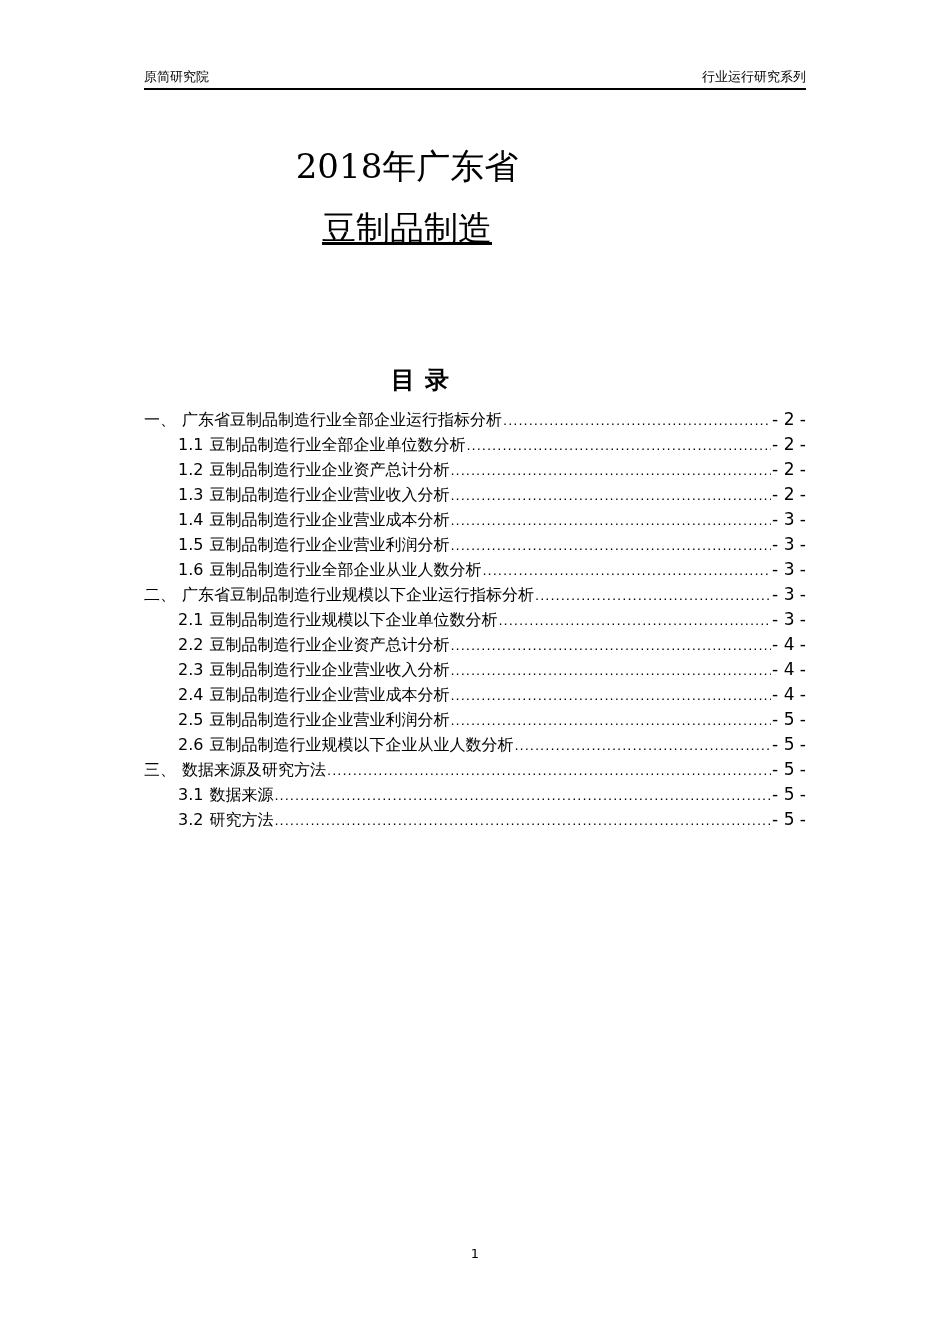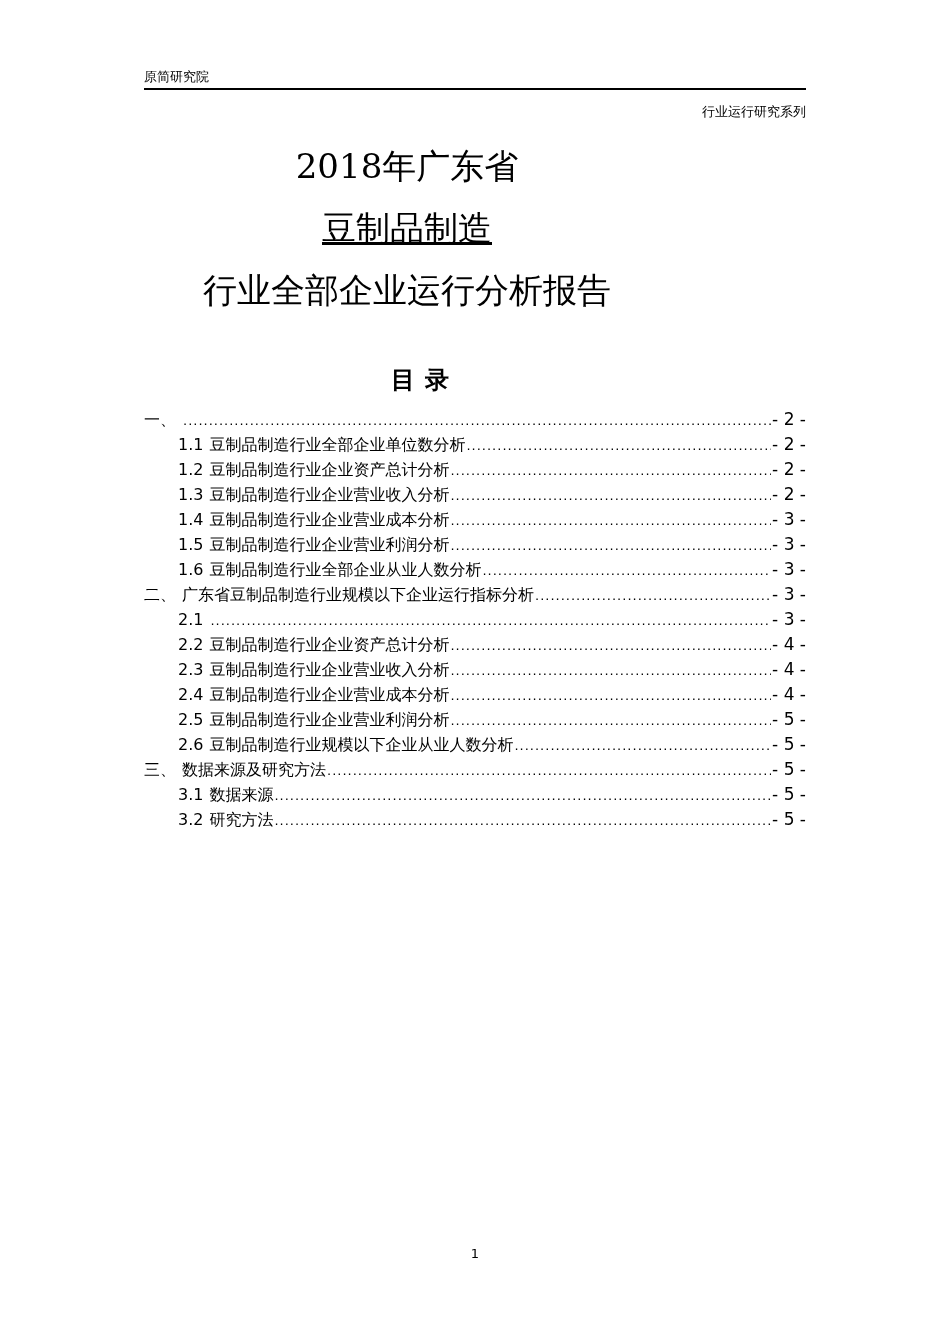--- a/index.html
+++ b/index.html
@@ -4,21 +4,21 @@
   <style>
     html, body { margin: 0; padding: 0; background: #ffffff; }
     body { width: 950px; height: 1344px; position: relative; overflow: hidden; color: #000; }
     .page { position: absolute; left: 0; top: 0; width: 950px; height: 1344px; background: #fff; }
     .header {
       position: absolute; left: 144px; top: 68px; width: 662px; height: 20px;
       border-bottom: 2px solid #000;
       font-family: "DejaVu Sans", sans-serif; font-size: 13px; line-height: 18px;
     }
     .header .left { position: absolute; left: 0; top: 0; text-align: center; }
-    .header .right { position: absolute; right: 0; top: 0; margin-top: 35px; }
+    .header .right { position: absolute; right: 0; top: 0; }
     .title-line {
       position: absolute; left: 0; width: 814px; text-align: center;
       font-family: "DejaVu Serif", serif; font-size: 34px; line-height: 40px; color: #000;
     }
     .t1 { top: 146px; }
     .t2 { top: 208px; text-decoration: underline; }
     .t3 { top: 270px; }
     .toc-heading {
       position: absolute; left: 0; top: 365px; width: 850px; text-align: center;
       font-family: "DejaVu Sans", sans-serif; font-weight: bold; font-size: 24px; line-height: 30px;
@@ -50,27 +50,27 @@
 
 <div class="page">
 
   <div class="header">
     <span class="left">原简研究院</span>
     <span class="right">行业运行研究系列</span>
   </div>
 
   <div class="title-line t1">2018年广东省</div>
   <div class="title-line t2">豆制品制造</div>
-  <div class="title-line t3">行业全部企业运行分析报告</div>
 
   <div class="toc-heading">目录</div>
 
   <div class="toc">
     <div class="toc-row level1">
       <span class="num">一、</span>
+        <span class="text">广东省豆制品制造行业全部企业运行指标分析</span>
         <span class="dots"></span>
         <span class="page-num">- 2 -</span>
     </div>
     <div class="toc-row level2">
       <span class="num">1.1</span>
         <span class="text">豆制品制造行业全部企业单位数分析</span>
         <span class="dots"></span>
         <span class="page-num">- 2 -</span>
     </div>
     <div class="toc-row level2">
@@ -104,20 +104,21 @@
         <span class="page-num">- 3 -</span>
     </div>
     <div class="toc-row level1">
       <span class="num">二、</span>
         <span class="text">广东省豆制品制造行业规模以下企业运行指标分析</span>
         <span class="dots"></span>
         <span class="page-num">- 3 -</span>
     </div>
     <div class="toc-row level2">
       <span class="num">2.1</span>
+        <span class="text">豆制品制造行业规模以下企业单位数分析</span>
         <span class="dots"></span>
         <span class="page-num">- 3 -</span>
     </div>
     <div class="toc-row level2">
       <span class="num">2.2</span>
         <span class="text">豆制品制造行业企业资产总计分析</span>
         <span class="dots"></span>
         <span class="page-num">- 4 -</span>
     </div>
     <div class="toc-row level2">

